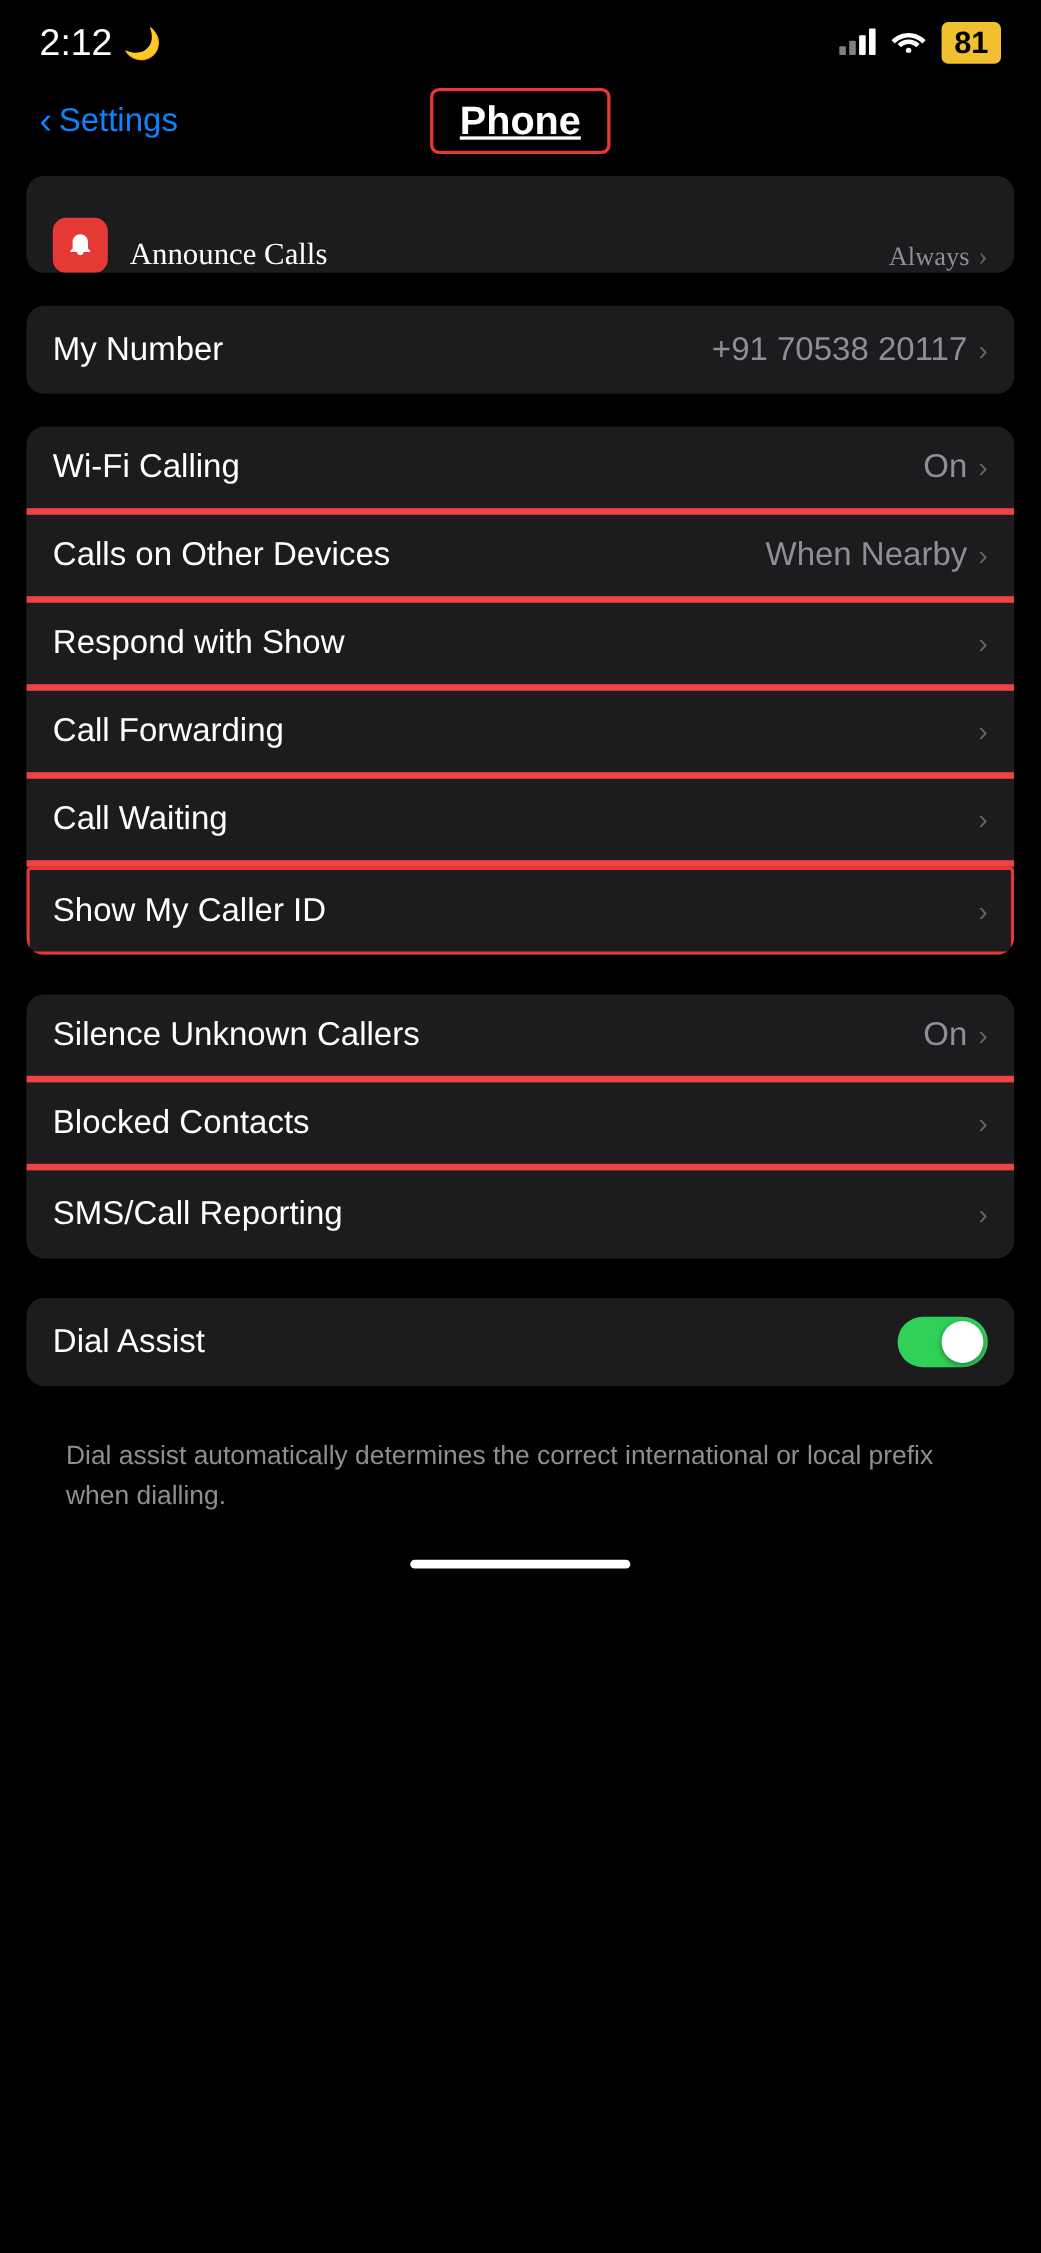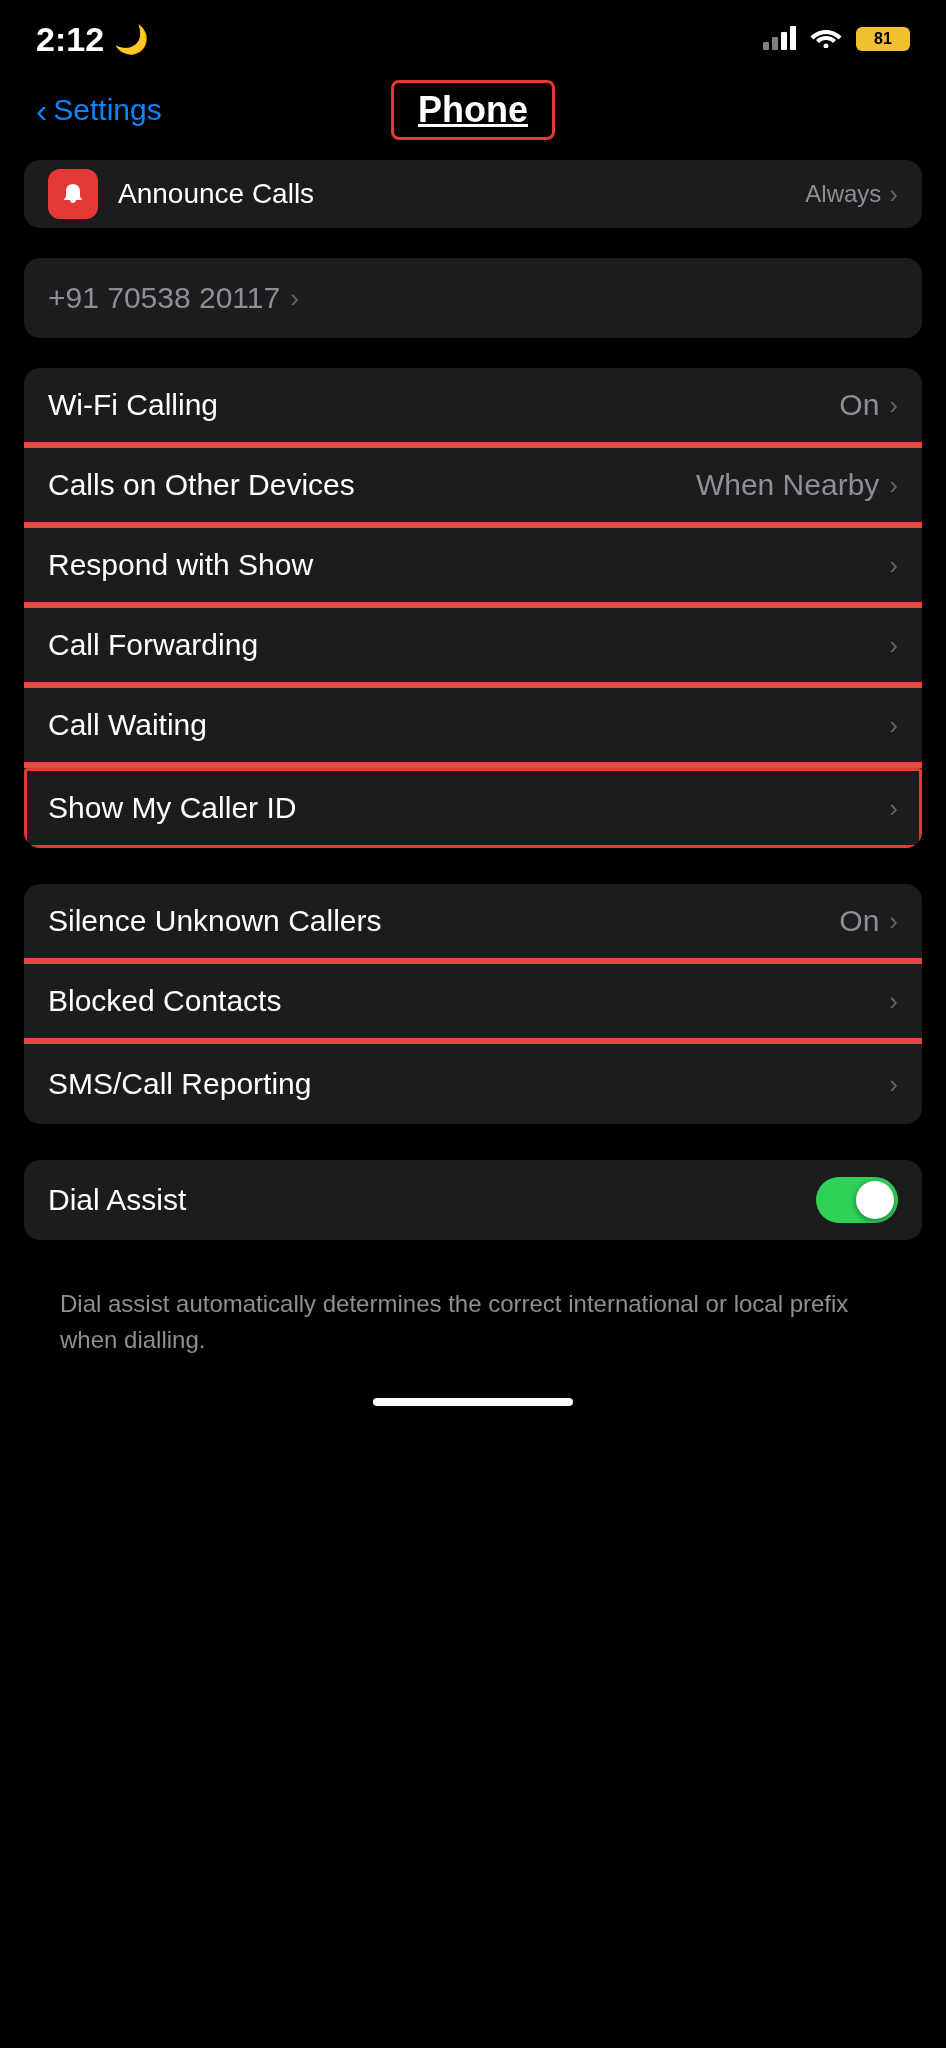--- a/index.html
+++ b/index.html
@@ -16,21 +16,21 @@
     .status-bar {
       display: flex;
       justify-content: space-between;
       align-items: center;
       padding: 18px 36px 10px 36px;
       height: 70px;
     }
 
     .status-time {
       font-size: 34px;
-      font-weight: 700;
+      font-weight: 400;
       color: #fff;
       display: flex;
       align-items: center;
       gap: 10px;
     }
 
     .moon-icon {
       font-size: 28px;
     }
 
@@ -57,21 +57,21 @@
       font-size: 24px;
       color: #fff;
     }
 
     .battery {
       display: flex;
       align-items: center;
       background: #f0c030;
       border-radius: 6px;
       padding: 3px 8px;
-      font-size: 16px;
+      font-size: 28px;
       font-weight: 700;
       color: #000;
       min-width: 54px;
       justify-content: center;
     }
 
     .nav-bar {
       display: flex;
       align-items: center;
       justify-content: center;
@@ -111,23 +111,24 @@
       padding: 0 24px;
     }
 
     
     .announce-row {
       background: #1c1c1e;
       border-radius: 16px;
       padding: 0 24px;
       margin-bottom: 36px;
       display: flex;
-      align-items: center;
-      height: 68px;
+      align-items: flex-end;
+      height: 88px;
       overflow: hidden;
+      font-family: Liberation Serif, serif;
     }
 
     .announce-icon {
       width: 50px;
       height: 50px;
       background: #e53935;
       border-radius: 12px;
       margin-right: 20px;
       display: flex;
       align-items: center;
@@ -313,20 +314,21 @@
         <path d="M11 20C11 21.66 12.34 23 14 23C15.66 23 17 21.66 17 20H11Z"></path>
       </svg>
     </div>
     <span class="announce-text">Announce Calls</span>
     <span class="announce-value">Always</span>
     <span class="chevron">›</span>
   </div>
 
   <div class="card my-number-card" style="margin-bottom: 30px;">
     <div class="row">
+      <span class="row-label">My Number</span>
       <span class="row-value">+91 70538 20117</span>
       <span class="chevron">›</span>
     </div>
   </div>
 
 
   <div class="card">
 
     <div class="row">
       <span class="row-label">Wi-Fi Calling</span>

